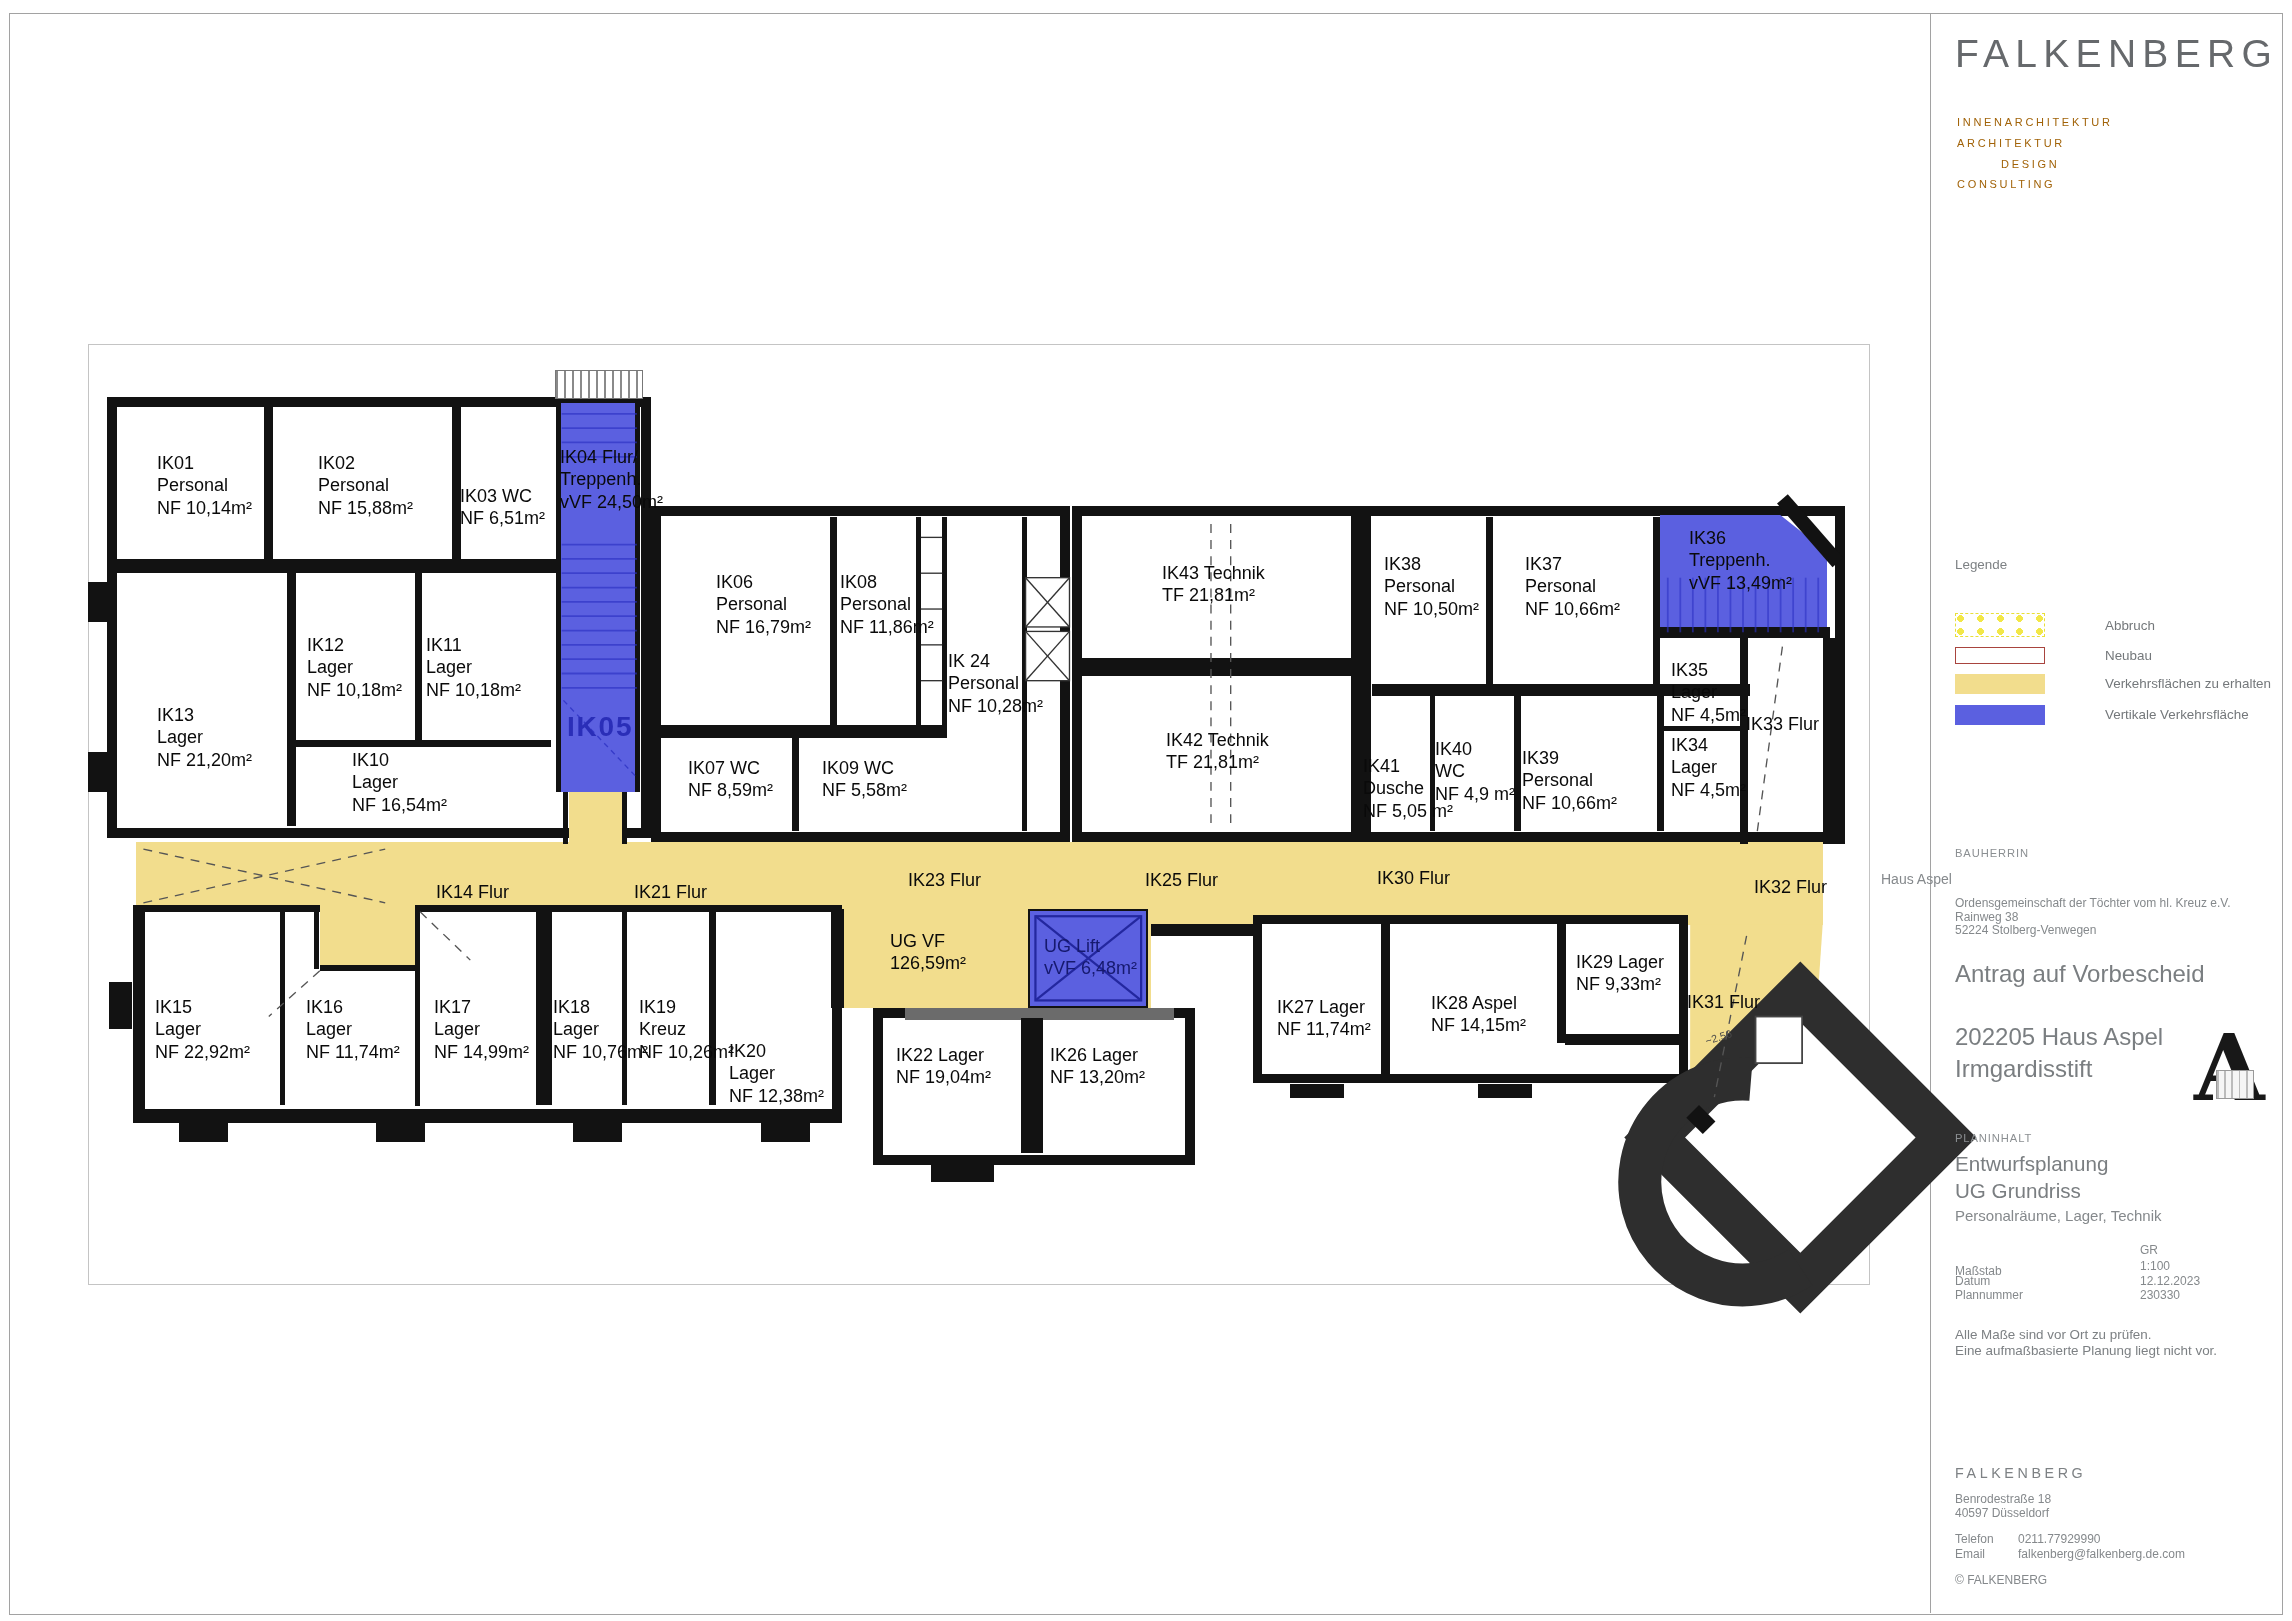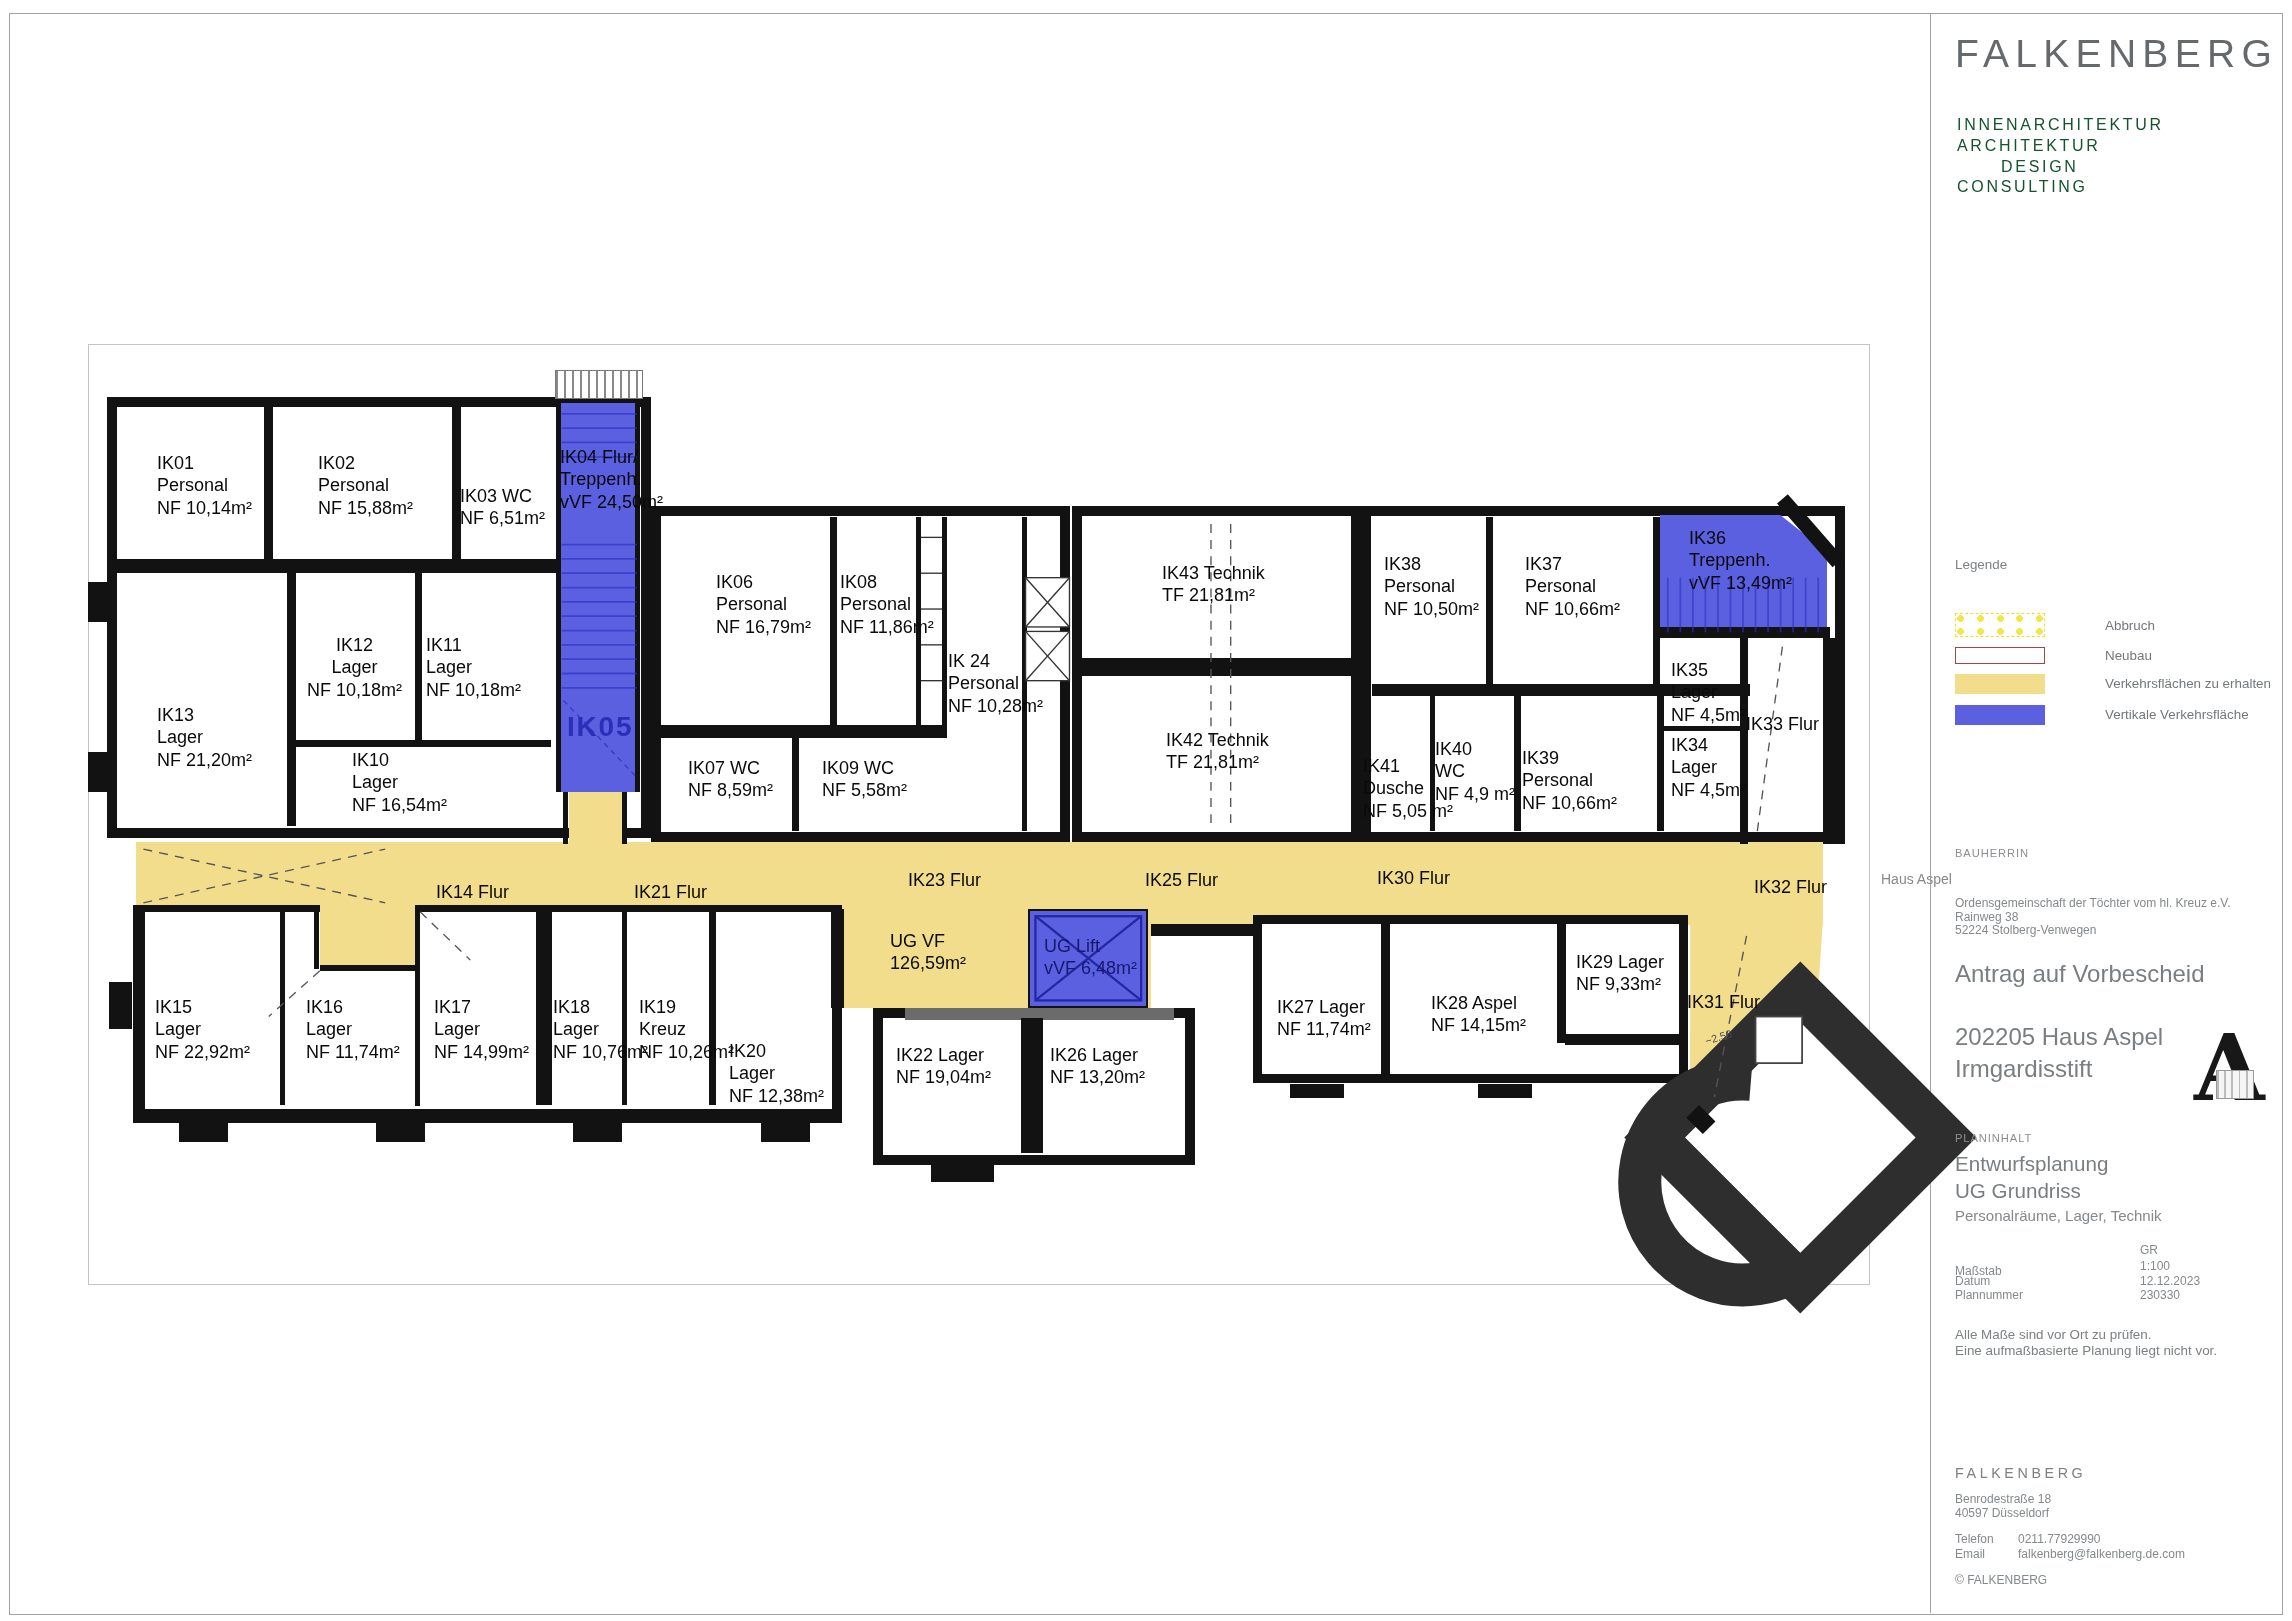--- a/index.html
+++ b/index.html
@@ -17,21 +17,21 @@
   .room-label.big{font-size:28px;font-weight:700;color:#2a2eb8;letter-spacing:1.8px;line-height:28px;}
   .room-label.onblue{color:#16196e;}
   .room-label.dim{font-size:10.7px;color:#4a4a4a;transform:rotate(-18deg);}
   
   #sheet{left:88px;top:344px;width:1780px;height:939px;border:0.9px solid #c4c4c4;background:#fff;z-index:1;}
   #page-frame{left:9px;top:12.5px;width:2272px;height:1600px;border:0.9px solid #a2a2a2;z-index:0;}
   #panel-divider{left:1930px;top:12.5px;width:0.9px;height:1600px;background:#a2a2a2;z-index:2;}
   
   .panel-text{position:absolute;color:#7d8184;z-index:40;}
   #logo{left:1955px;top:32px;font-size:39px;letter-spacing:6.3px;color:#66696c;}
-  .disc{left:1957px;font-size:16px;letter-spacing:2.7px;color:#14532d;}
+  .disc{left:1957px;font-size:11px;letter-spacing:2.7px;color:#a16207;}
   #legende{left:1955px;top:557px;font-size:13.4px;}
   .leg-label{position:absolute;left:2105px;font-size:13.4px;color:#74787b;z-index:40;}
   .leg-swatch{position:absolute;left:1955px;width:90px;z-index:40;box-sizing:border-box;}
   #sw-abbruch{top:613px;height:24px;border:1.8px dashed #e8df3a;background-color:#fff;
     background-image:
       radial-gradient(circle 3.6px,#f2e748 98%,transparent),radial-gradient(circle 3.6px,#f2e748 98%,transparent),
       radial-gradient(circle 3.6px,#f2e748 98%,transparent),radial-gradient(circle 3.6px,#f2e748 98%,transparent),
       radial-gradient(circle 3.6px,#f2e748 98%,transparent),radial-gradient(circle 3.6px,#f2e748 98%,transparent),
       radial-gradient(circle 3.6px,#f2e748 98%,transparent),radial-gradient(circle 3.6px,#f2e748 98%,transparent),
       radial-gradient(circle 3.6px,#f2e748 98%,transparent),radial-gradient(circle 3.6px,#f2e748 98%,transparent);
@@ -224,21 +224,21 @@
 NF 15,88m²</div>
     <div class="room-label" style="left: 460px; top: 485px;">IK03 WC
 NF 6,51m²</div>
     <div class="room-label" style="left: 560px; top: 446px;">IK04 Flur/
 Treppenh.
 vVF 24,50m²</div>
     <div class="room-label big" style="left: 567px; top: 713px;">IK05</div>
     <div class="room-label" style="left: 157px; top: 704px;">IK13
 Lager
 NF 21,20m²</div>
-    <div class="room-label" style="left: 307px; top: 634px; text-align: center;">IK12
+    <div class="room-label" style="left: 307px; top: 634px;">IK12
 Lager
 NF 10,18m²</div>
     <div class="room-label" style="left: 426px; top: 634px;">IK11
 Lager
 NF 10,18m²</div>
     <div class="room-label" style="left: 352px; top: 749px;">IK10
 Lager
 NF 16,54m²</div>
     <div class="room-label" style="left: 716px; top: 571px;">IK06
 Personal

